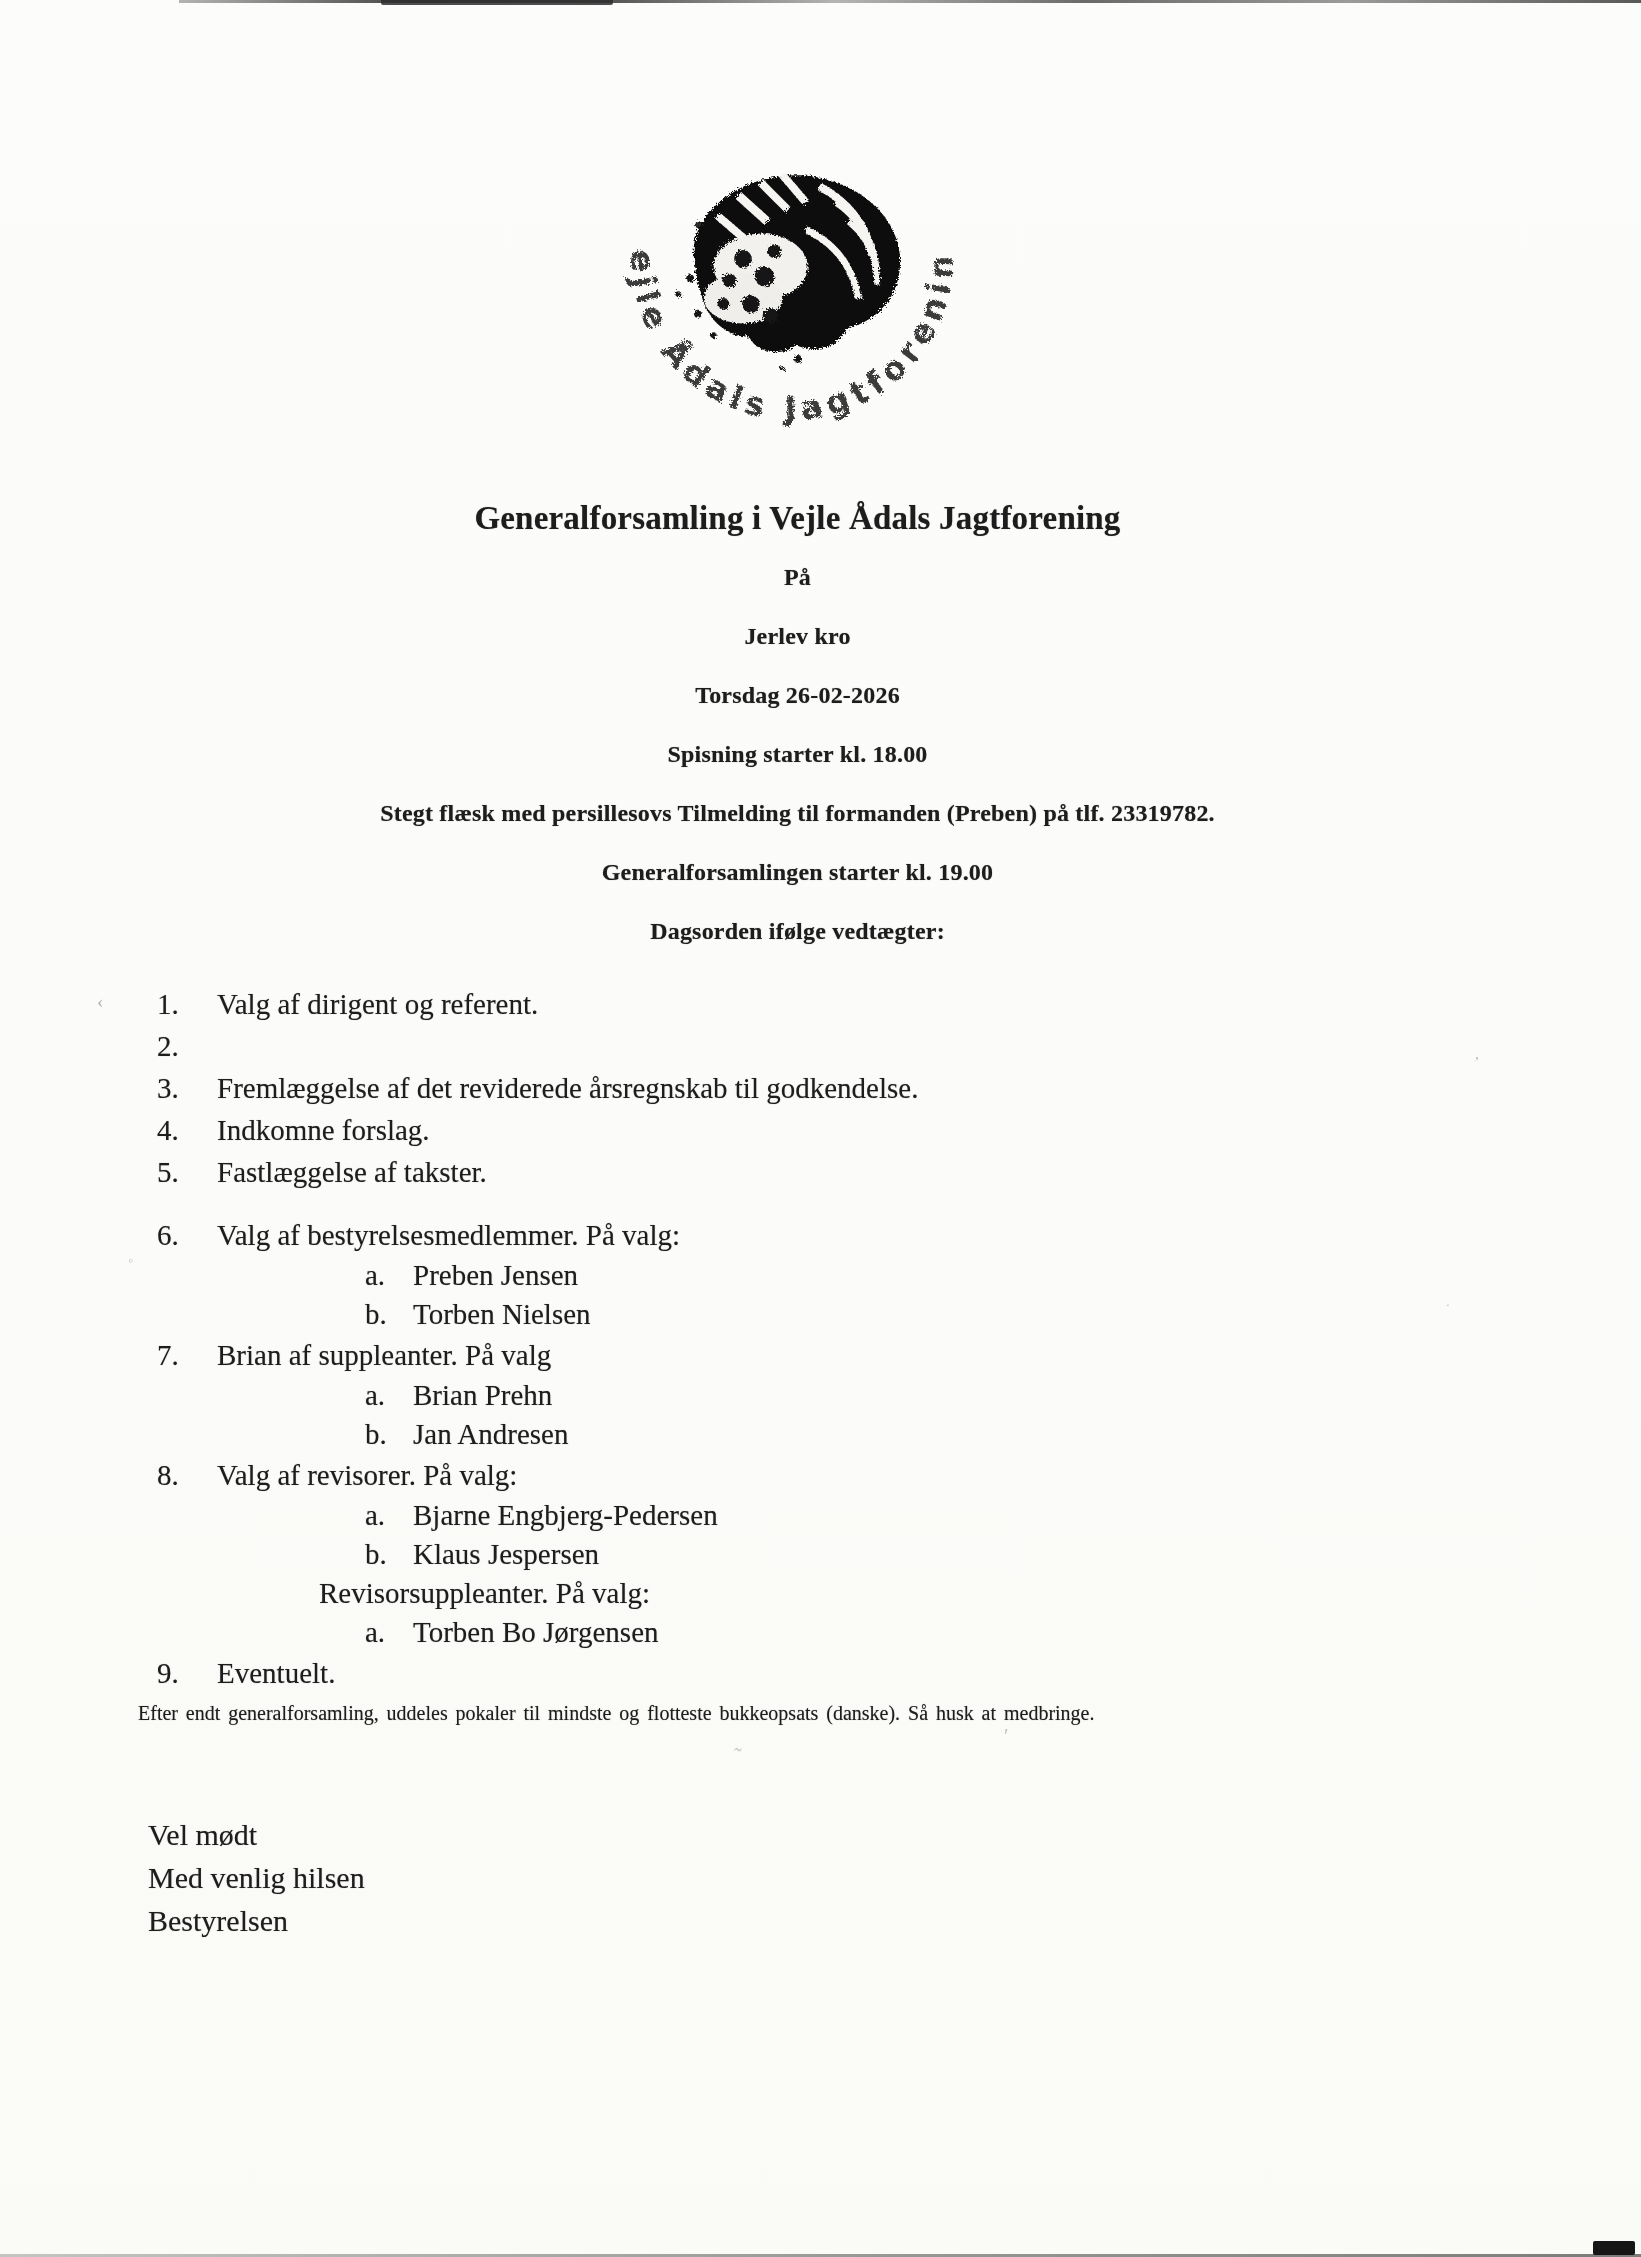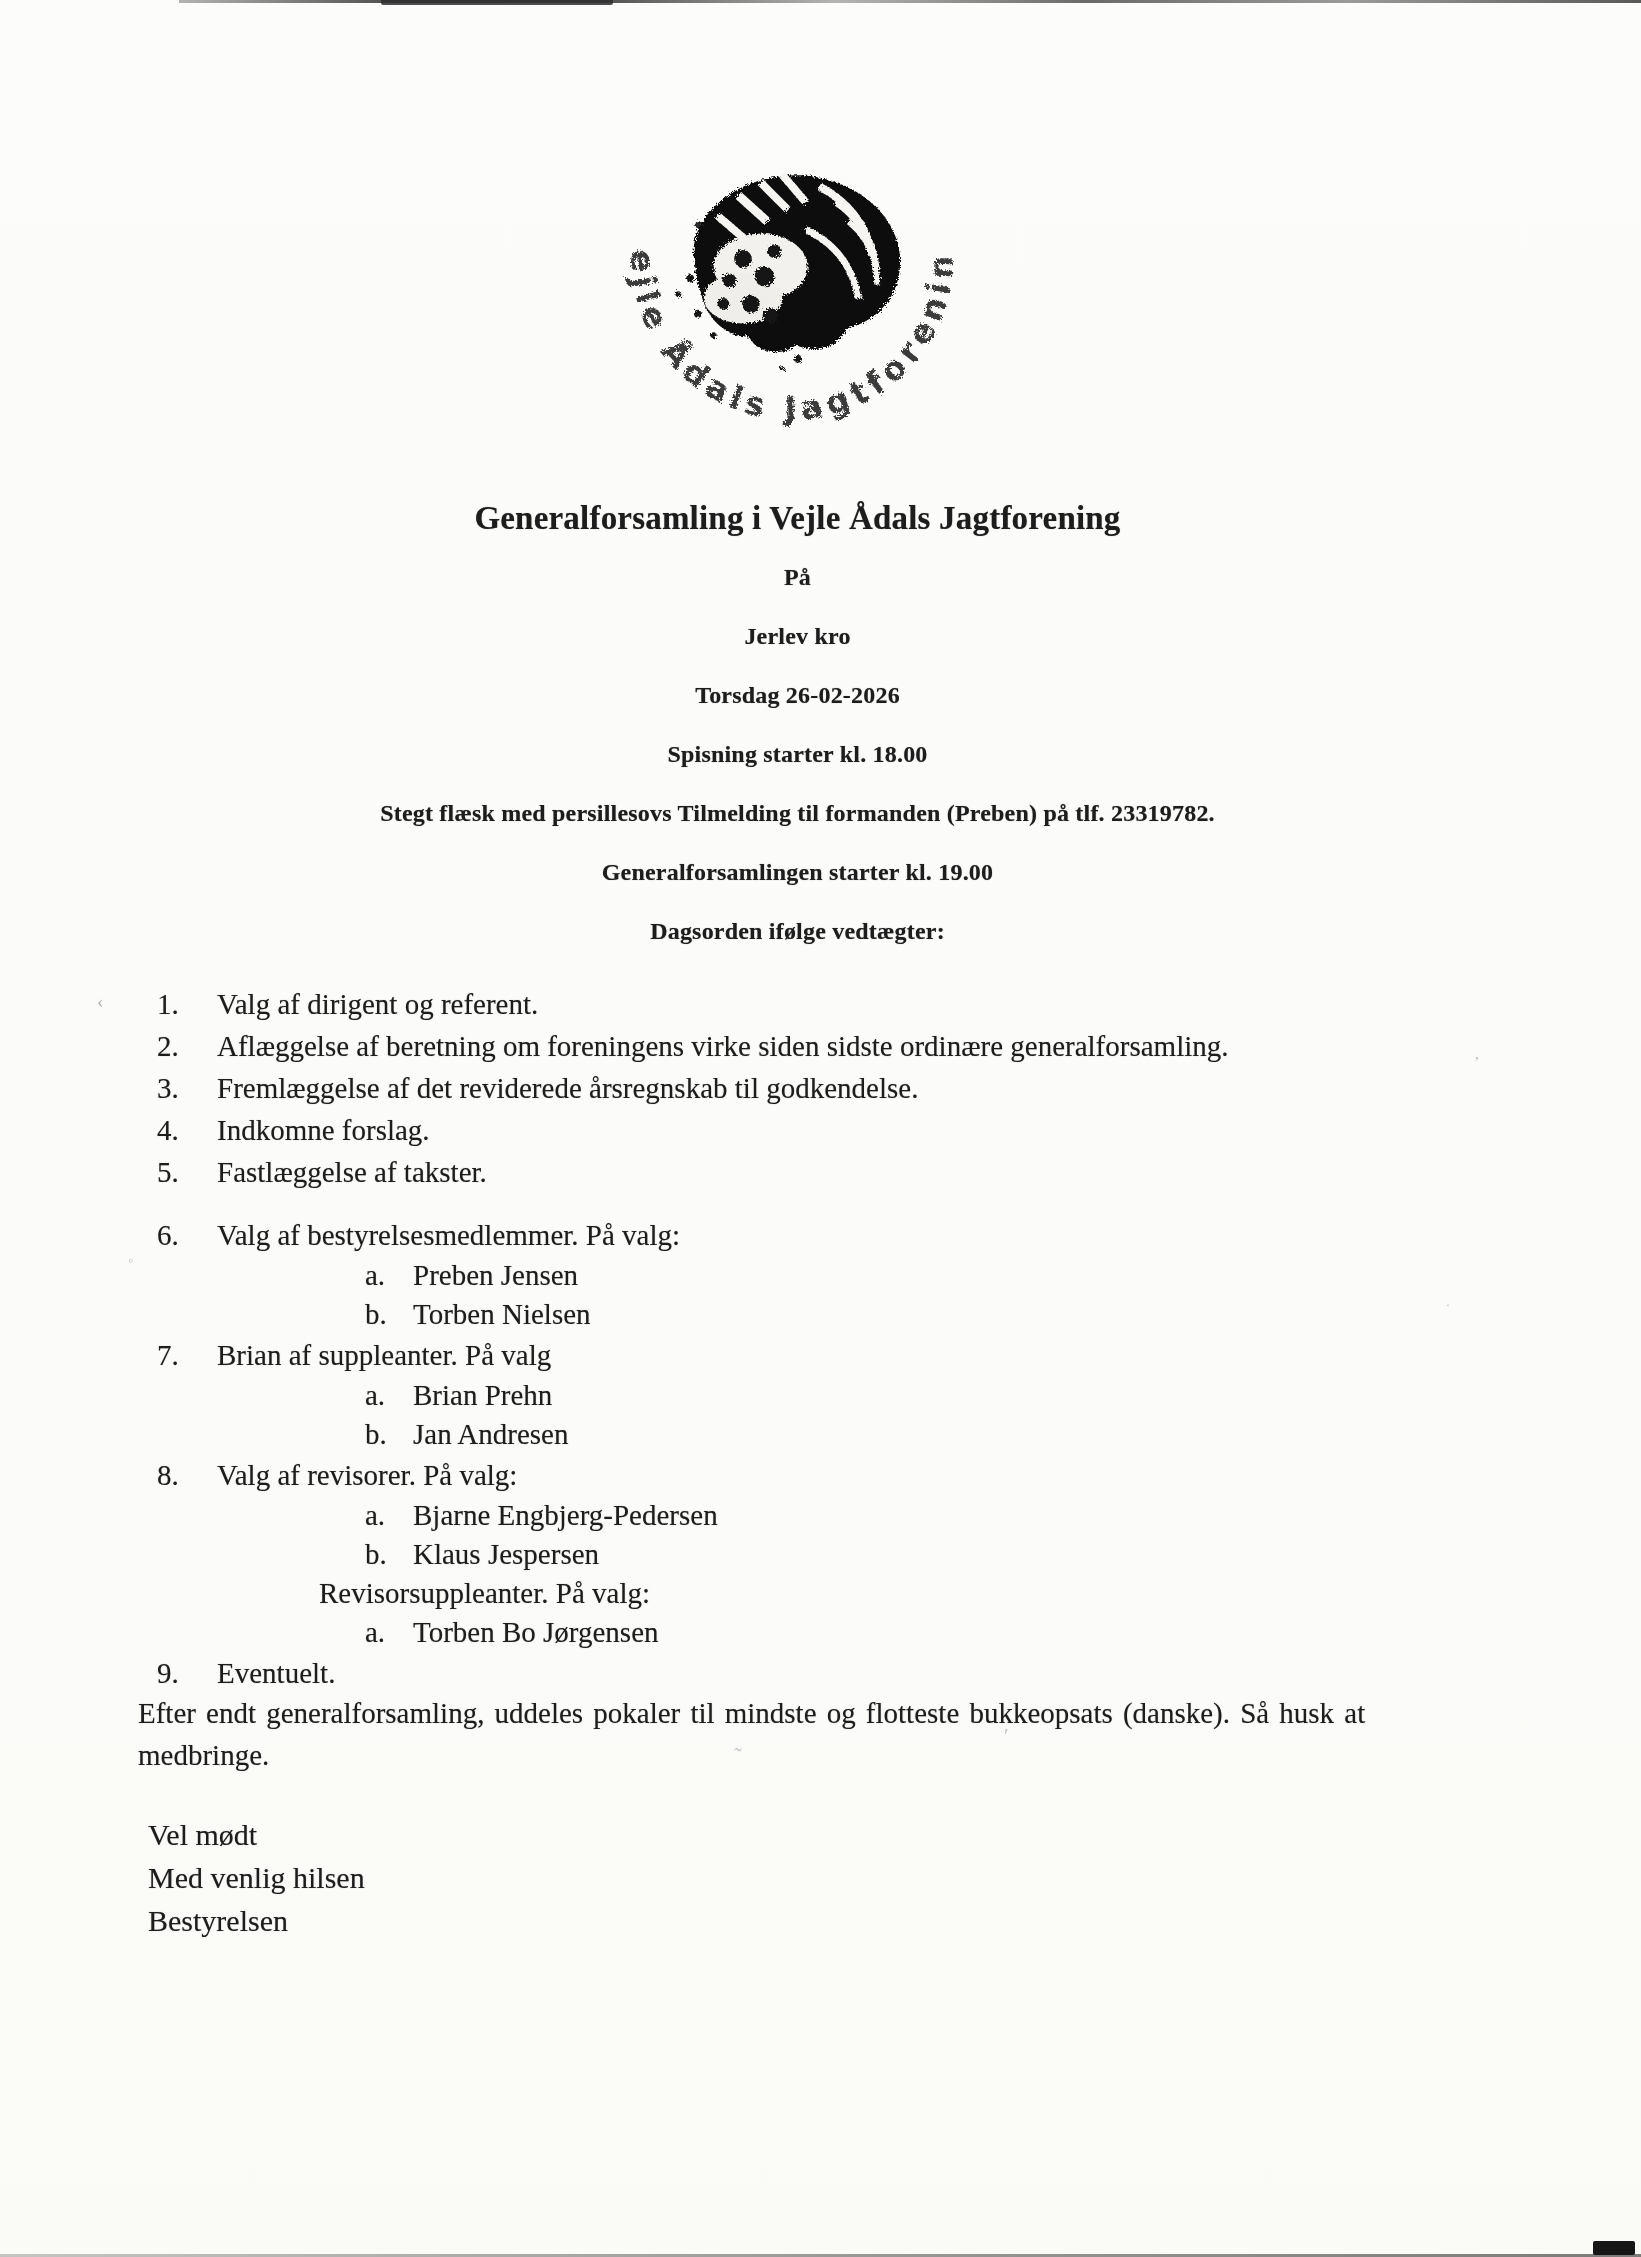--- a/index.html
+++ b/index.html
@@ -30,21 +30,21 @@
   .agenda{position:absolute;left:0;top:983px;width:1641px;font-size:29px;
     text-shadow:0 0 1px rgba(25,25,25,.4);}
   .a-row{display:flex;height:42px;line-height:42px;white-space:nowrap;}
   .a-row .num{margin-left:157px;width:60px;}
   .a-row.gap-before{margin-top:21px;}
   .s-row{display:flex;height:39px;line-height:39px;white-space:nowrap;}
   .s-row .letter{margin-left:365px;width:48px;}
   .n-row{height:39px;line-height:39px;padding-left:319px;white-space:nowrap;}
   
   .closing-par{position:absolute;left:138px;top:1692px;width:1318px;
-    font-size:29px;line-height:42px;word-spacing:2.9px;
+    font-size:20px;line-height:42px;word-spacing:2.9px;
     text-shadow:0 0 1px rgba(25,25,25,.4);}
   .signoff{position:absolute;left:148px;top:1813px;font-size:30px;line-height:43px;
     text-shadow:0 0 1px rgba(25,25,25,.4);}
 </style>
 </head>
 <body>
 
 <div class="sheet">
 
   <div class="scan-top-line"></div>
@@ -120,21 +120,20 @@
   </div>
 
   <div class="agenda">
 
     <div class="a-row">
       <span class="num">1.</span>
       <span>Valg af dirigent og referent.</span>
     </div>
     <div class="a-row">
       <span class="num">2.</span>
-      <span>Aflæggelse af beretning om foreningens virke siden sidste ordinære generalforsamling.</span>
     </div>
     <div class="a-row">
       <span class="num">3.</span>
       <span>Fremlæggelse af det reviderede årsregnskab til godkendelse.</span>
     </div>
     <div class="a-row">
       <span class="num">4.</span>
       <span>Indkomne forslag.</span>
     </div>
     <div class="a-row">

